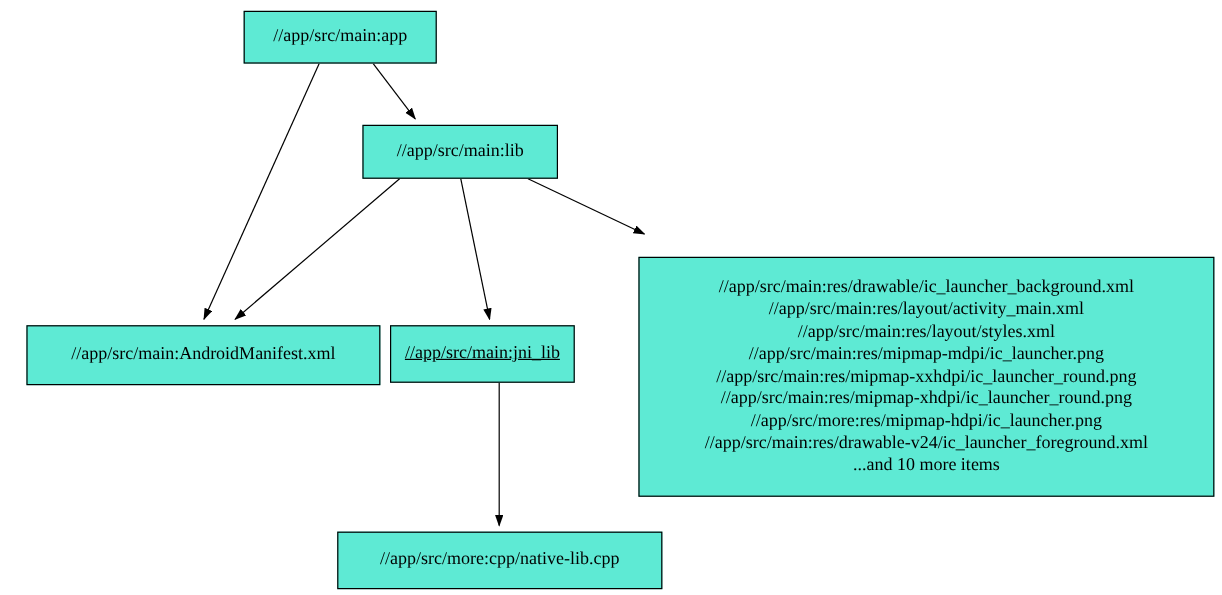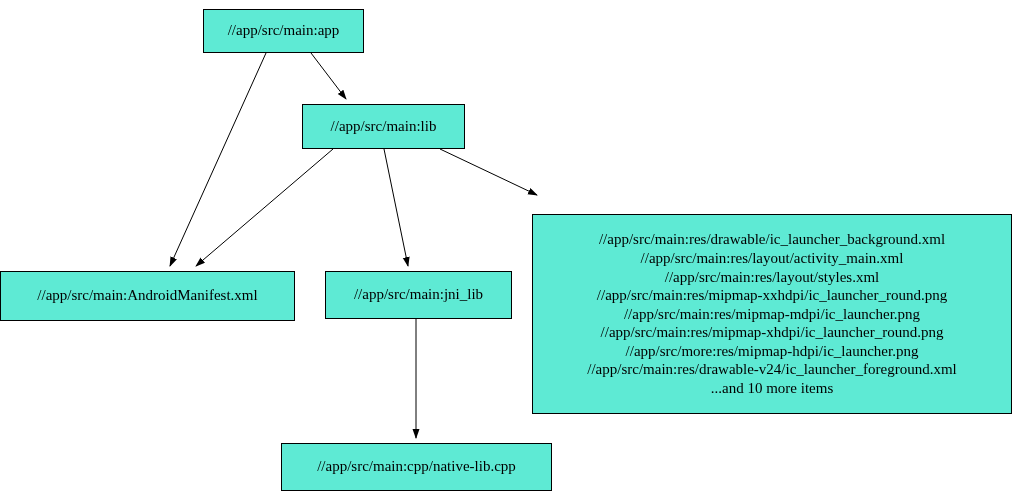--- a/index.html
+++ b/index.html
@@ -69,37 +69,37 @@
   </svg>
 
   <div class="node" style="left:203px; top:9px; width:161px; height:44px;">
     <span>//app/src/main:app</span>
   </div>
 
   <div class="node" style="left:302px; top:104px; width:163px; height:45px;">
     <span>//app/src/main:lib</span>
   </div>
 
-  <div class="node" style="left:0; top:271px; width:295px; height:50px;">
+  <div class="node" style="left:22px; top:271px; width:295px; height:50px;">
     <span>//app/src/main:AndroidManifest.xml</span>
   </div>
 
-  <div class="node" style="left:325px; top:271px; width:187px; height:48px;">
+  <div class="node" style="left:325px; top:271px; width:154px; height:48px;text-decoration:underline;">
     <span>//app/src/main:jni_lib</span>
   </div>
 
   <div class="node node-multiline" style="left:532px; top:198px; width:480px; height:200px;margin-top:16px;">
     <span>//app/src/main:res/drawable/ic_launcher_background.xml</span>
     <span>//app/src/main:res/layout/activity_main.xml</span>
     <span>//app/src/main:res/layout/styles.xml</span>
+    <span>//app/src/main:res/mipmap-mdpi/ic_launcher.png</span>
     <span>//app/src/main:res/mipmap-xxhdpi/ic_launcher_round.png</span>
-    <span>//app/src/main:res/mipmap-mdpi/ic_launcher.png</span>
     <span>//app/src/main:res/mipmap-xhdpi/ic_launcher_round.png</span>
     <span>//app/src/more:res/mipmap-hdpi/ic_launcher.png</span>
     <span>//app/src/main:res/drawable-v24/ic_launcher_foreground.xml</span>
     <span>...and 10 more items</span>
   </div>
 
   <div class="node" style="left:281px; top:443px; width:271px; height:48px;">
-    <span>//app/src/main:cpp/native-lib.cpp</span>
+    <span>//app/src/more:cpp/native-lib.cpp</span>
   </div>
 
 </div>
 
 </body></html>

